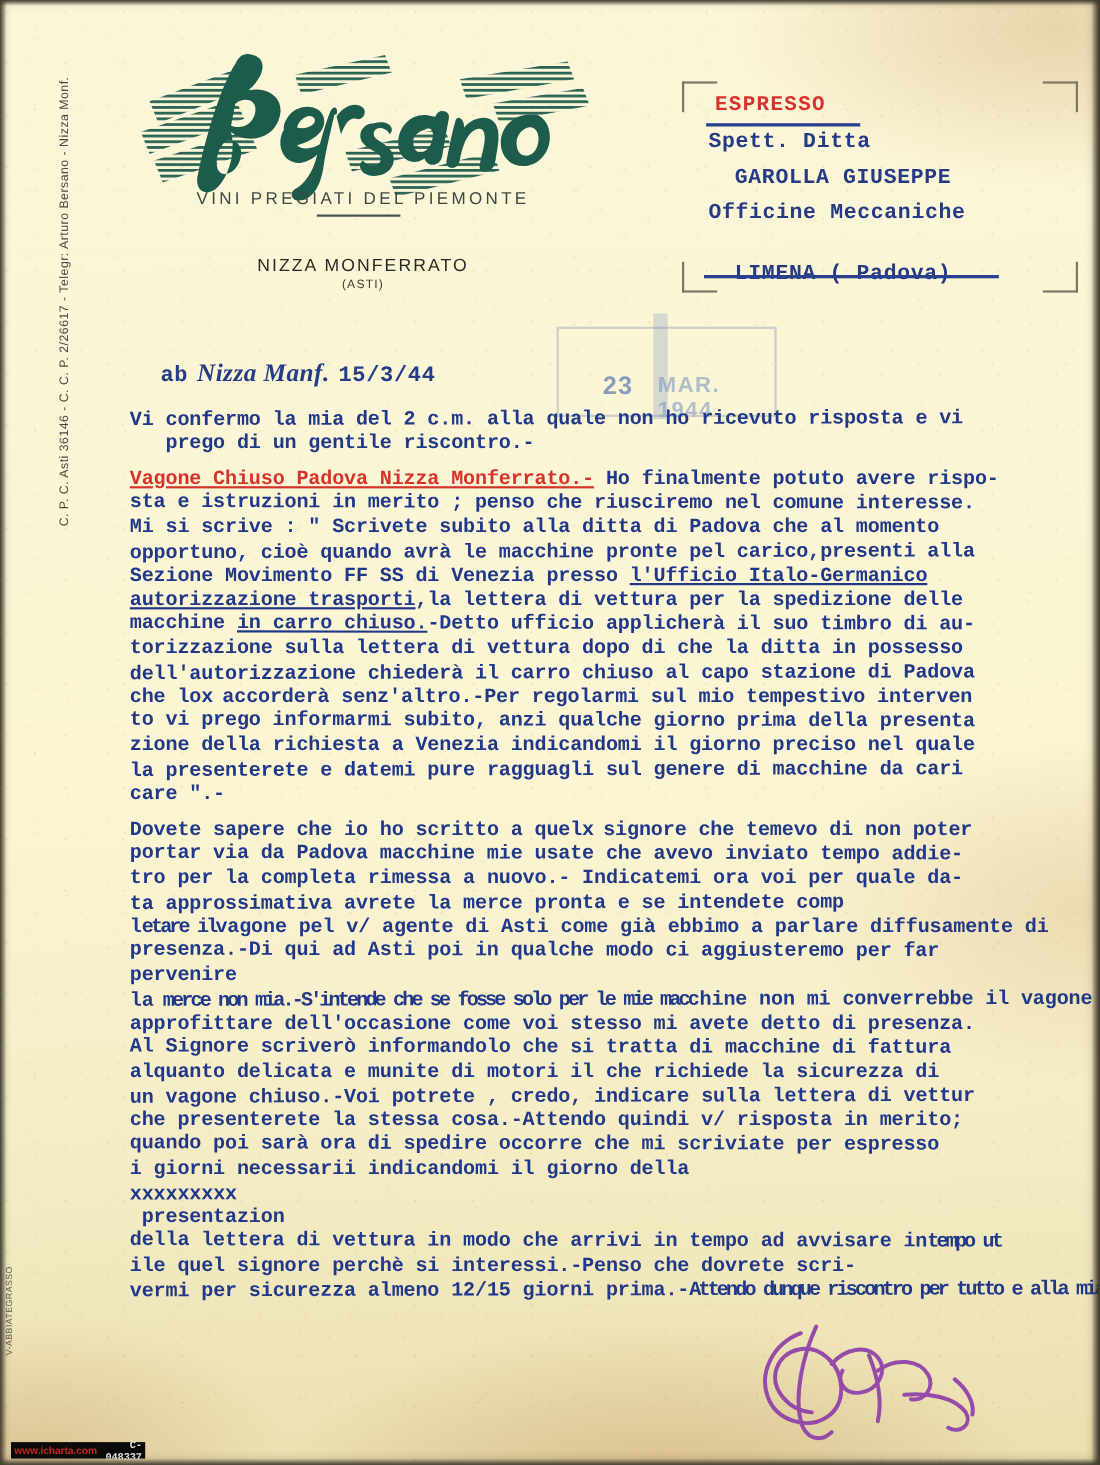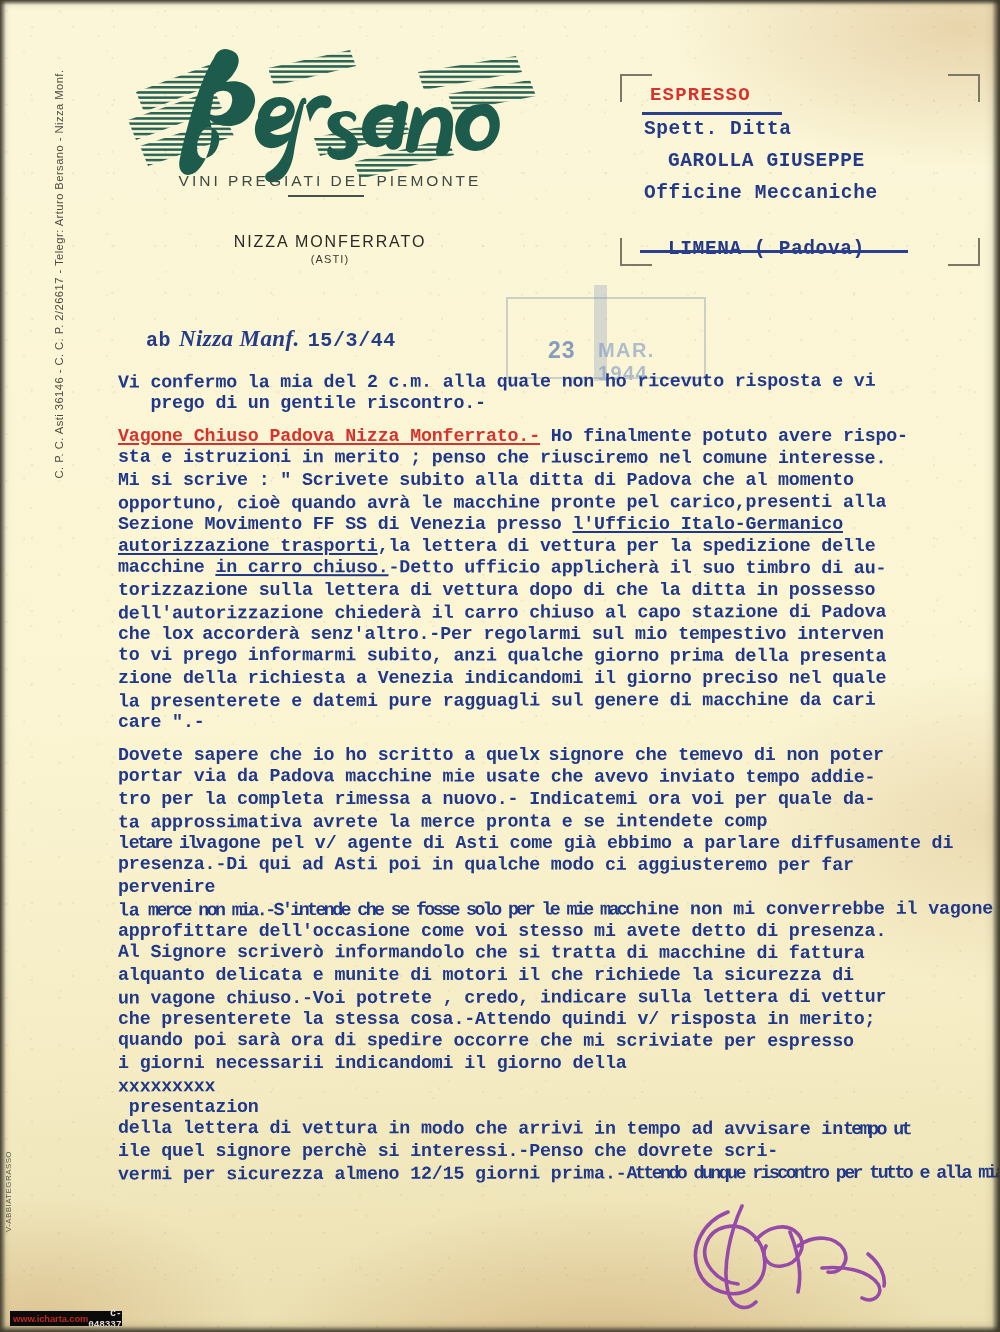--- a/index.html
+++ b/index.html
@@ -112,21 +112,21 @@
   .sig{position:absolute;left:672px;top:1196px;width:250px;height:118px;z-index:18;}
   .sig svg{width:100%;height:100%;display:block;}
 
   
   .pmark{position:absolute;left:4px;top:1232px;width:90px;z-index:16;
     transform:rotate(-90deg);transform-origin:left top;
     font-size:8px;letter-spacing:.4px;color:#5d5a4a;white-space:nowrap;
     font-family:"Liberation Sans",sans-serif;}
 
   
-  .wm{position:absolute;left:10px;top:1311px;width:112px;height:15px;z-index:30;
+  .wm{position:absolute;left:10px;top:1311px;width:122px;height:15px;z-index:30;
     background:#0b0b0b;display:flex;align-items:center;}
   .wm .site{font-size:9.4px;font-weight:700;color:#c02a22;padding-left:3px;
     font-family:"Liberation Sans",sans-serif;letter-spacing:-.1px;}
   .wm .code{font-size:9.4px;font-weight:700;color:#e9e6df;margin-left:auto;padding-right:3px;
     font-family:Liberation Mono, monospace;letter-spacing:-.1px;text-align:right;}
 </style>
 </head>
 <body>
 
 <div id="page">

